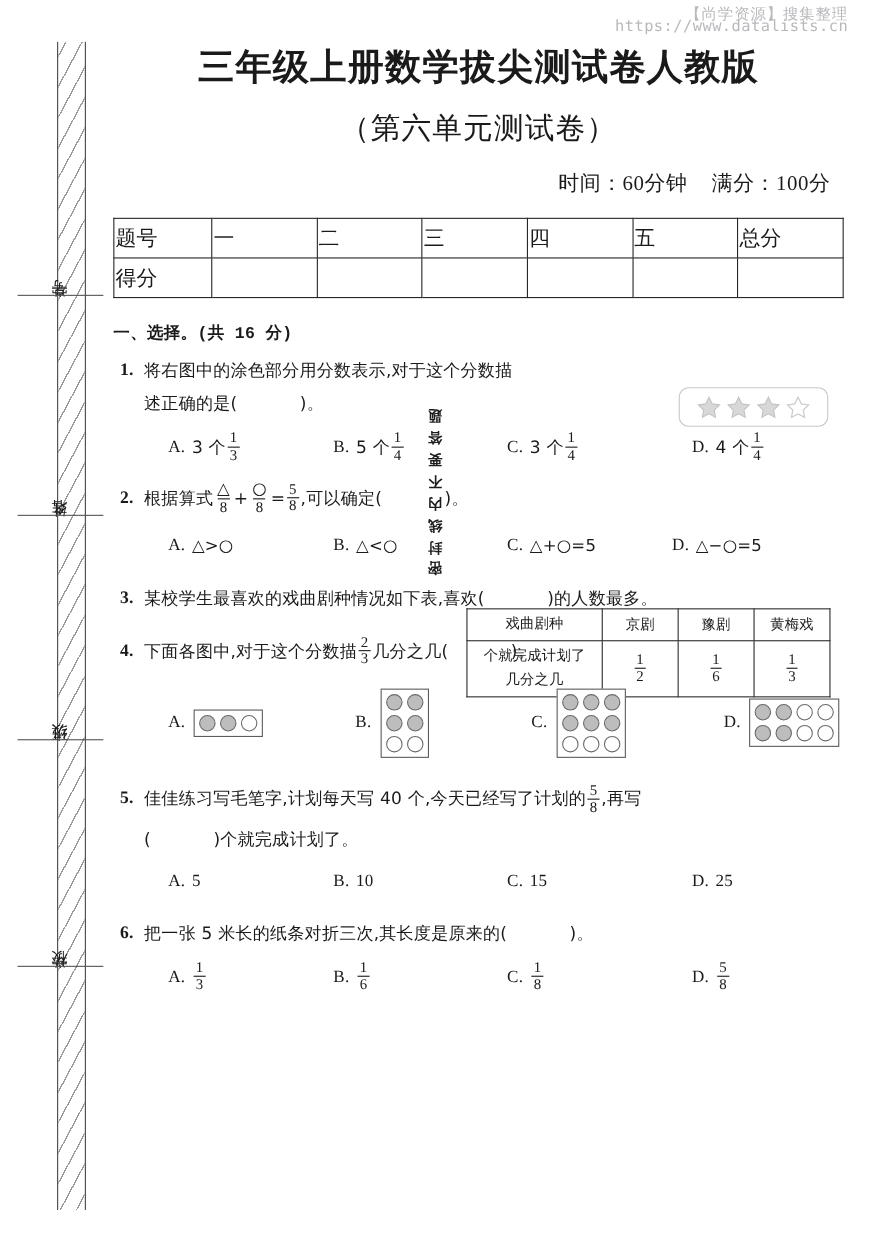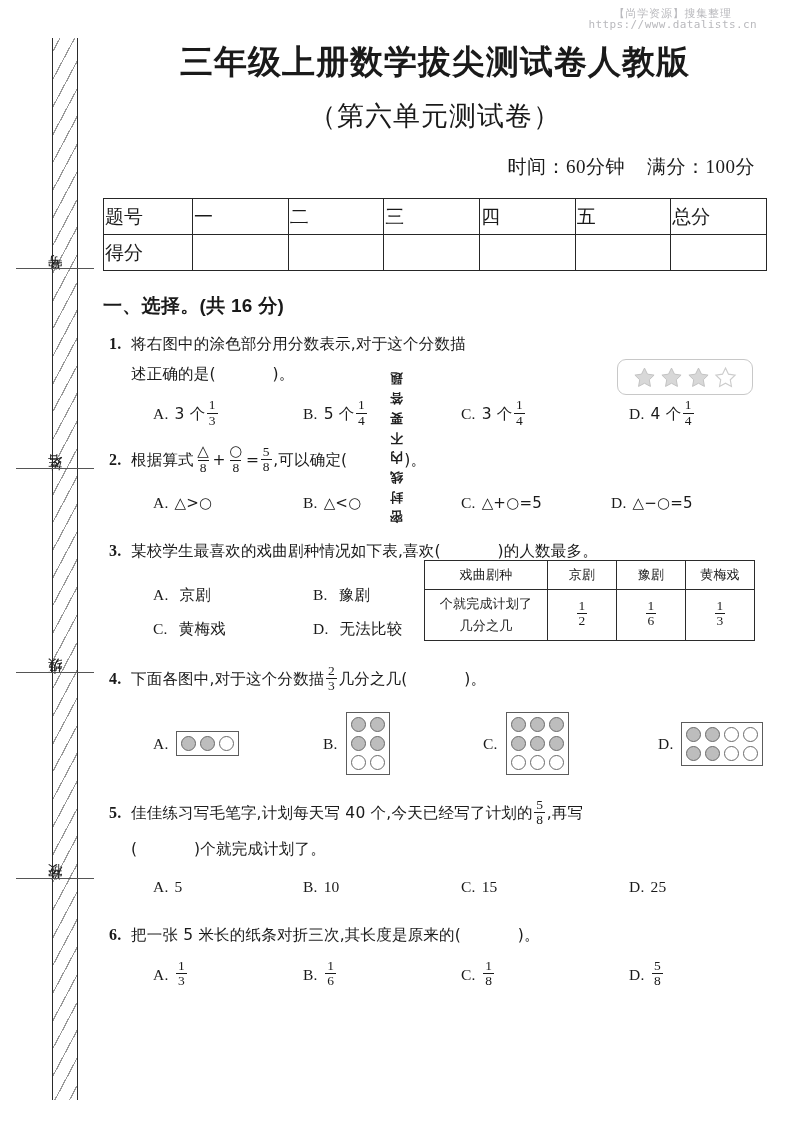--- a/index.html
+++ b/index.html
@@ -13,24 +13,24 @@
     position: relative;
     font-family: "Liberation Serif", "DejaVu Serif", serif;
     color: #1a1a1a;
     overflow: hidden;
   }
 
   
   #watermark {
     position: absolute;
     top: 8px;
-    right: 36px;
-    text-align: center;
+    right: 22px;
+    text-align: right;
     color: #b9b9bd;
-    font-size: 11px;
+    font-size: 14px;
     line-height: 11px;
     font-family: "DejaVu Sans Mono", monospace;
     letter-spacing: .4px;
     white-space: nowrap;
   }
   #watermark .wm-cn {
     font-family: "DejaVu Sans", sans-serif;
     letter-spacing: .8px;
   }
 
@@ -141,22 +141,22 @@
     border: 1.2px solid #262626;
     height: 33px;
     font-size: 19px;
     font-family: "DejaVu Serif", "Liberation Serif", serif;
   }
   #score-table td.label-cell { width: 86px; }
 
   
   .section-heading {
     margin-top: 22px;
-    font-family: Liberation Sans, sans-serif;
-    font-size: 19px;
+    font-family: Liberation Mono, monospace;
+    font-size: 15px;
     font-weight: 700;
     letter-spacing: .3px;
   }
 
   .q {
     position: relative;
     margin-top: 14px;
     padding-left: 28px;
     font-size: 15.5px;
     line-height: 30px;
@@ -460,30 +460,20 @@
                 <span class="den">6</span>
               </span></td>
         <td class="val-cell"><span class="frac">
                 <span class="num">1</span>
                 <span class="den">3</span>
               </span></td>
       </tr>
     </tbody>
       </table>
 
-    <div class="q3-opts-grid">
-      <div class="row">
-        <div class="cell"><span class="opt-tag">A.</span> <span>京剧</span></div>
-        <div class="cell"><span class="opt-tag">B.</span> <span>豫剧</span></div>
-      </div>
-      <div class="row">
-        <div class="cell"><span class="opt-tag">C.</span> <span>黄梅戏</span></div>
-        <div class="cell"><span class="opt-tag">D.</span> <span>无法比较</span></div>
-      </div>
-    </div>
   </div>
 
   <div class="q" style="margin-top:18px;">
     <span class="q-num">4.</span>
     <span class="q-text"><span>下面各图中,对于这个分数描</span><span class="frac">
           <span class="num">2</span>
           <span class="den">3</span>
         </span><span>几分之几(</span><span class="blank-paren">&nbsp;&nbsp;&nbsp;</span><span>)。</span></span>
 
     <div id="q4-figs">

